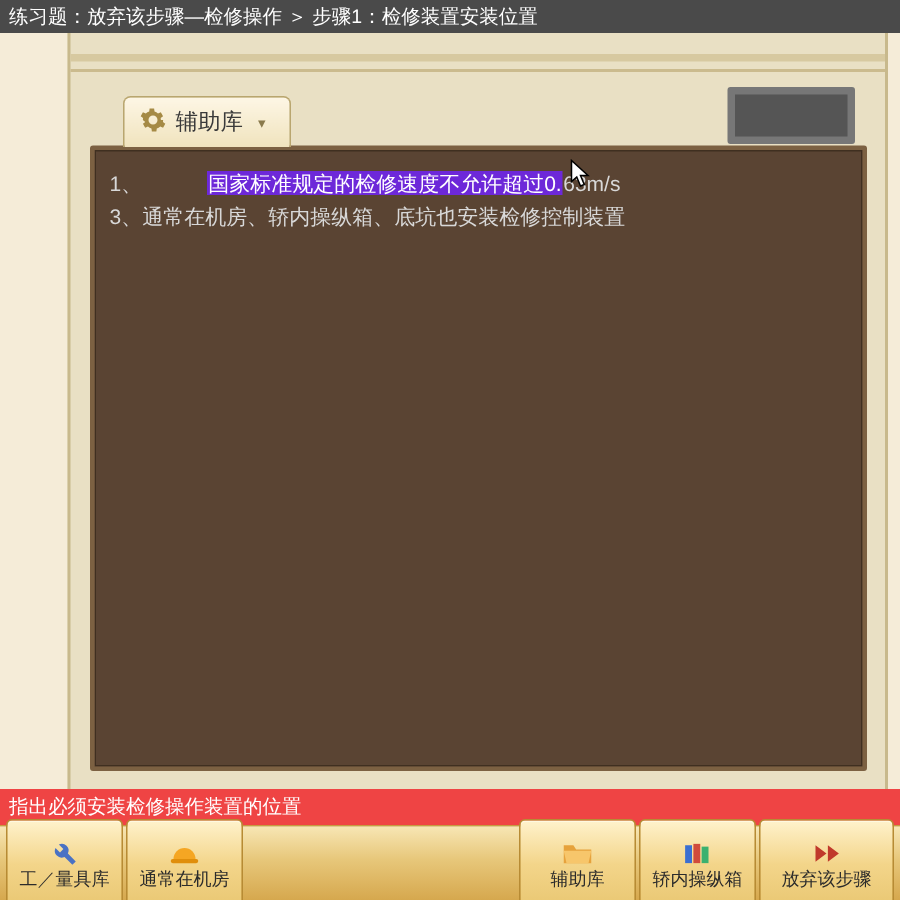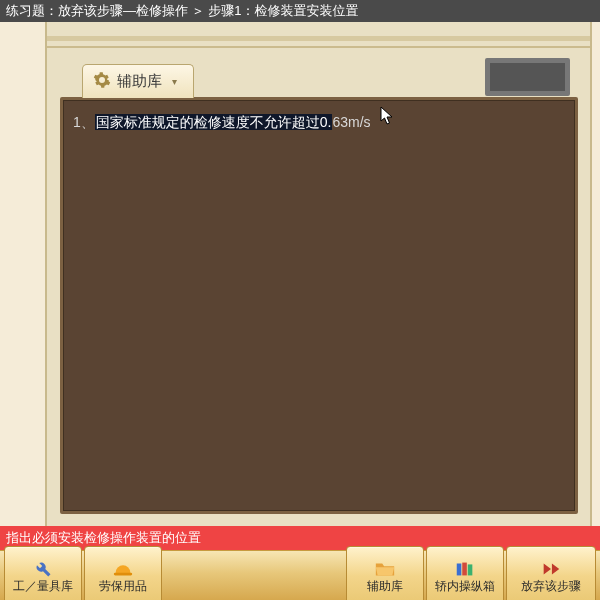--- a/index.html
+++ b/index.html
@@ -84,23 +84,24 @@
     border-radius: 2px;
     box-shadow: inset 0 0 0 1px #3f2f20;
     padding: 12px 10px;
     color: #d8d8d8;
     font-size: 14px;
     line-height: 1.55;
     z-index: 3;
   }
   .panel .line { white-space: nowrap; }
   .hl {
-    background: #0f172a;
+    background: #6d28d9;
     color: #fff;
     padding: 0 1px;
+    margin-left: 43px;
   }
 
   
   .cursor {
     position: absolute;
     top: 84px; left: 380px;
     z-index: 20;
     pointer-events: none;
   }
 
@@ -169,20 +170,23 @@
         </svg>
     </span>
     <span>辅助库</span>
     <span class="chev">▾</span>
   </div>
 
   <div class="panel">
     <div class="line">
       <span>1、</span><span class="hl">国家标准规定的检修速度不允许超过0.</span><span>63m/s</span>
     </div>
+    <div class="line">
+      <span>3、</span><span>通常在机房、轿内操纵箱、底坑也安装检修控制装置</span>
+    </div>
   </div>
 
   <svg class="cursor" width="16" height="20" viewBox="0 0 16 20">
     <path d="M1 1 L1 15 L4.5 12 L7 18 L9.5 17 L7 11 L12 11 Z" fill="#fff" stroke="#000" stroke-width="1"></path>
   </svg>
 </div>
 
 <div class="instr">
   <span>指出必须安装检修操作装置的位置</span>
 </div>
@@ -196,21 +200,21 @@
     </span>
     <span class="lbl">工／量具库</span>
   </div>
   <div class="tbtn">
     <span class="ic">
       <svg width="22" height="18" viewBox="0 0 24 18">
           <path fill="#f5a623" d="M4 13a8 8 0 0 1 16 0v2H4z"></path>
           <rect x="2" y="13" width="20" height="3" rx="1.5" fill="#e08e0b"></rect>
         </svg>
     </span>
-    <span class="lbl">劳保用品</span>
+    <span class="lbl">通常在机房</span>
   </div>
 
   <div class="spacer"></div>
 
   <div class="tbtn">
     <span class="ic">
       <svg width="22" height="18" viewBox="0 0 24 18">
           <path fill="#e6a23c" d="M2 3h7l2 3h11v10H2z"></path>
           <path fill="#f7c66b" d="M2 7h20l-2 9H4z"></path>
         </svg>

